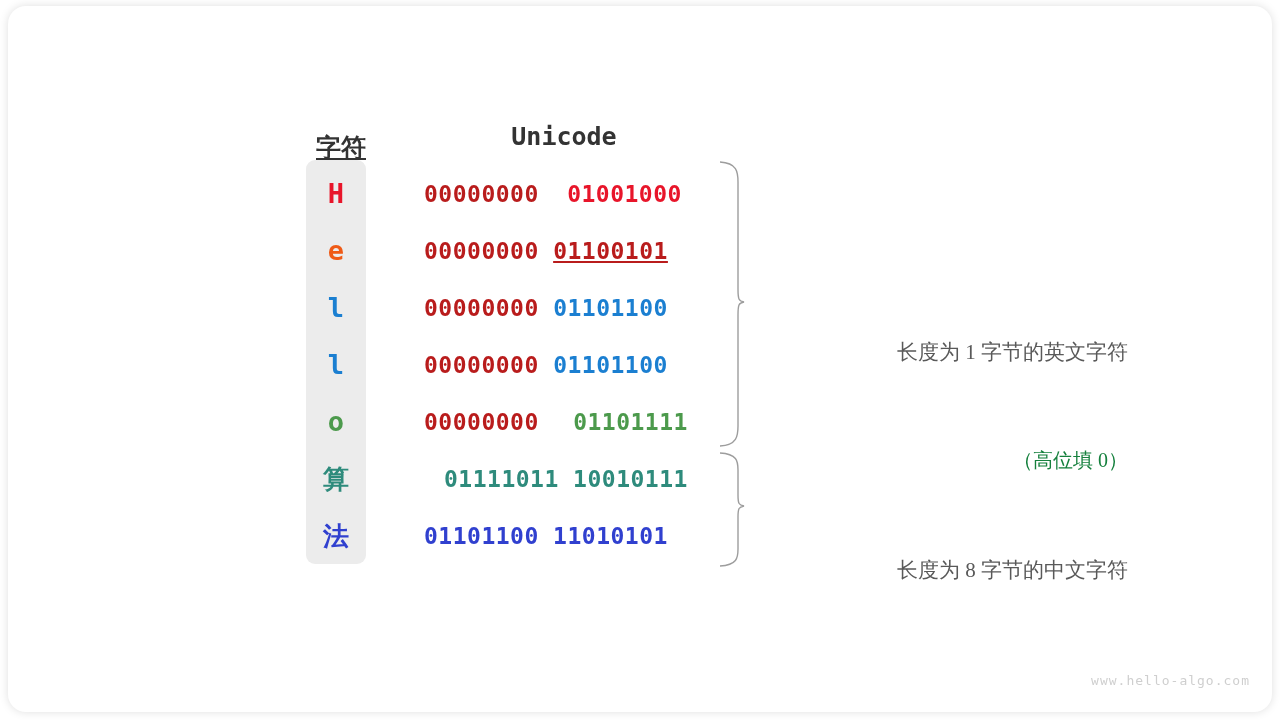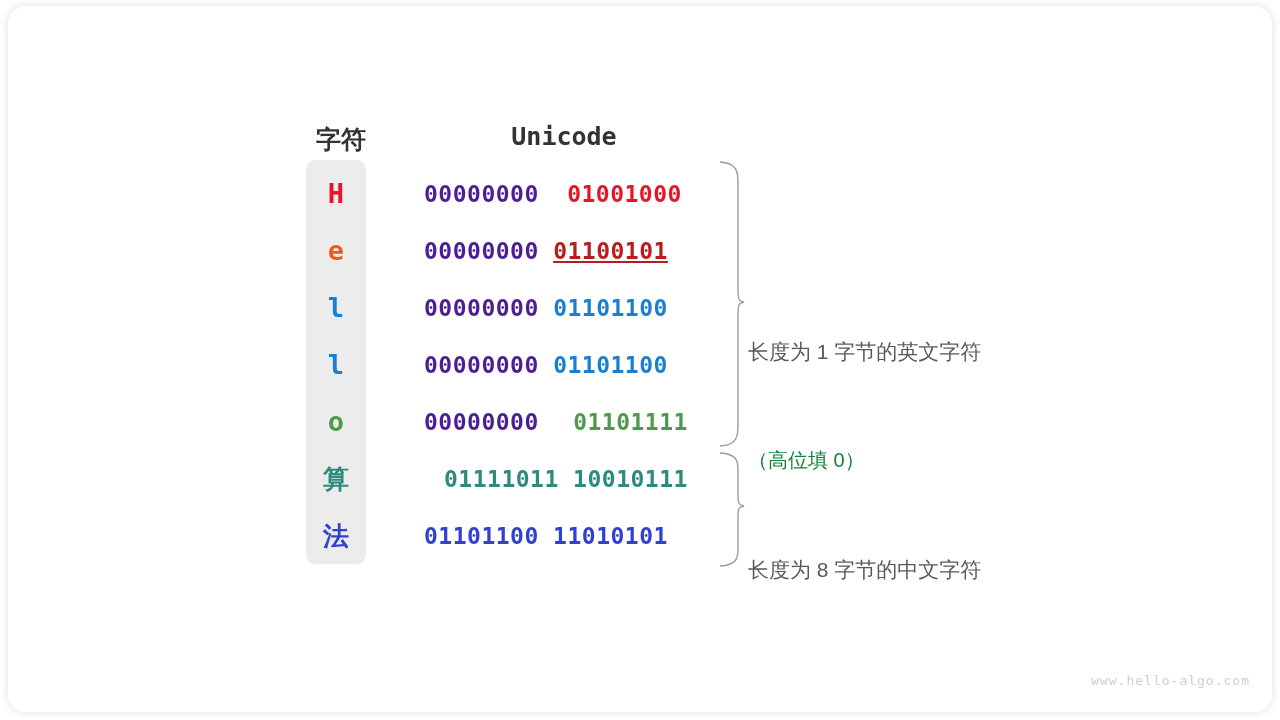--- a/index.html
+++ b/index.html
@@ -20,22 +20,22 @@
   }
   .hdr{
     position:absolute;
     font-family:"DejaVu Sans Mono","Liberation Mono",monospace;
     font-weight:bold;
     font-size:25px;
     color:#333333;
     text-align:center;
     white-space:nowrap;
   }
-  #hdr-char{left:253px;top:117px;width:160px;
-    font-family:"DejaVu Sans","Liberation Sans",sans-serif;}
+  #hdr-char{left:253px;top:125px;width:160px;
+    font-family:"DejaVu Sans","Liberation Sans",sans-serif;text-decoration:underline;}
   #hdr-unicode{left:446px;top:116px;width:220px;}
 
   #char-pill{
     position:absolute;
     left:298px;top:154px;
     width:60px;height:404px;
     background:#ececec;
     border-radius:9px;
   }
   .char-cell{
@@ -57,30 +57,30 @@
     position:absolute;
     left:416px;
     width:290px;height:56px;
     line-height:56px;
     font-family:"DejaVu Sans Mono","Liberation Mono",monospace;
     font-weight:bold;
     font-size:23px;
     letter-spacing:0.5px;
     white-space:pre;
   }
-  .bits .hi{color:#4c1d95;}
+  .bits .hi{color:#b91c1c;}
 
   #braces{position:absolute;left:0;top:0;width:1264px;height:706px;
     pointer-events:none;}
 
   .anno{
     position:absolute;
-    text-align:left;
+    text-align:right;
     color:#595959;
-    font-family:Liberation Sans, sans-serif;
+    font-family:Liberation Serif, serif;
     font-size:21px;
     line-height:36px;
     white-space:pre;
   }
   .anno .sub{color:#15803d;font-size:20px;}
   #anno1{left:740px;top:256px;width:380px;}
   #anno2{left:740px;top:474px;width:380px;}
 
   #watermark{
     position:absolute;

